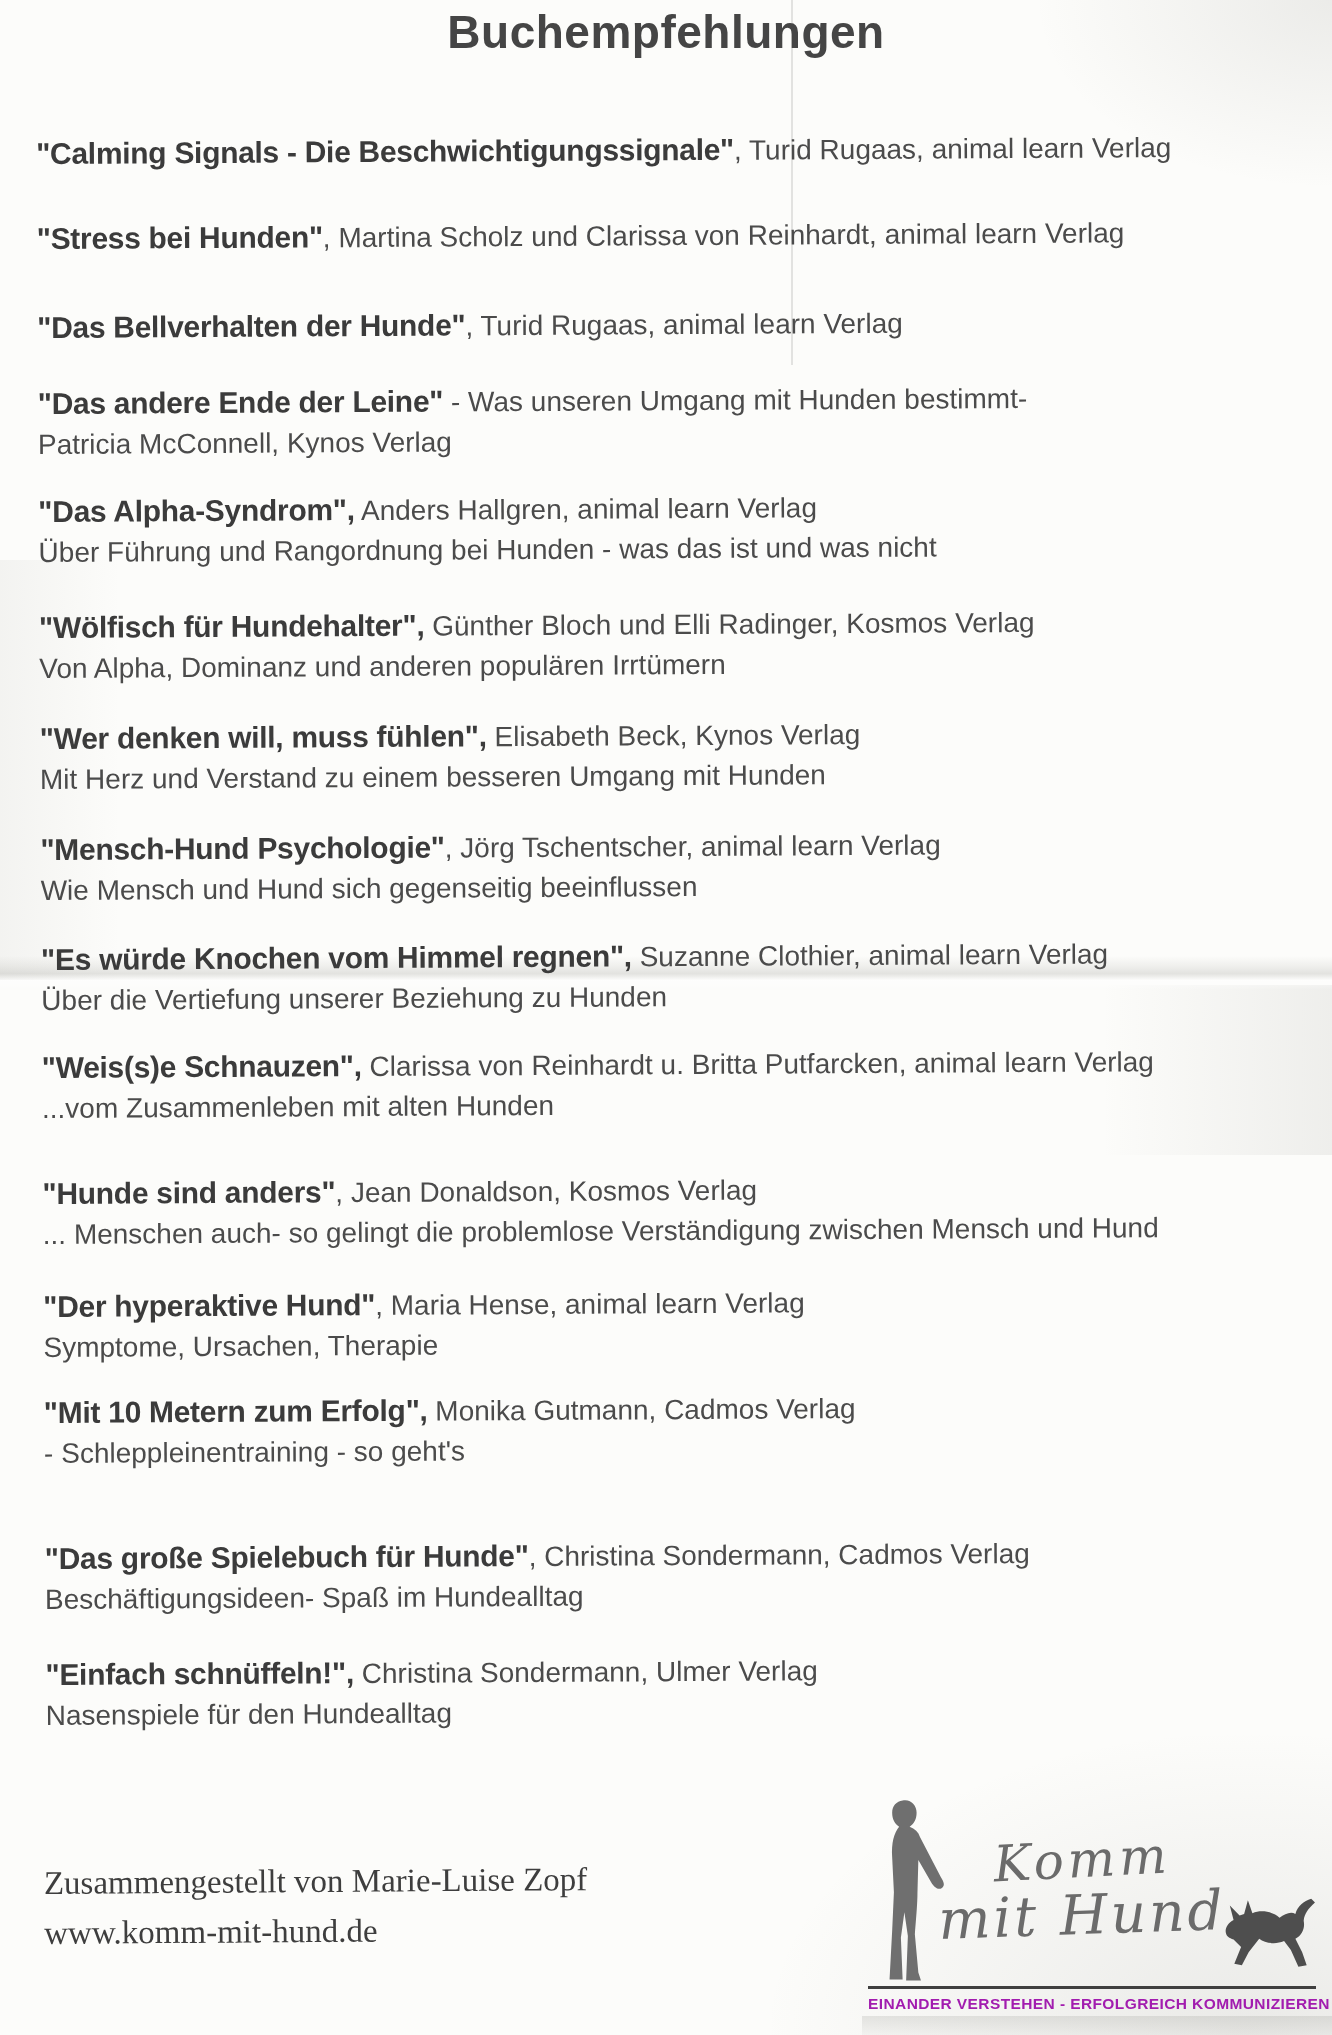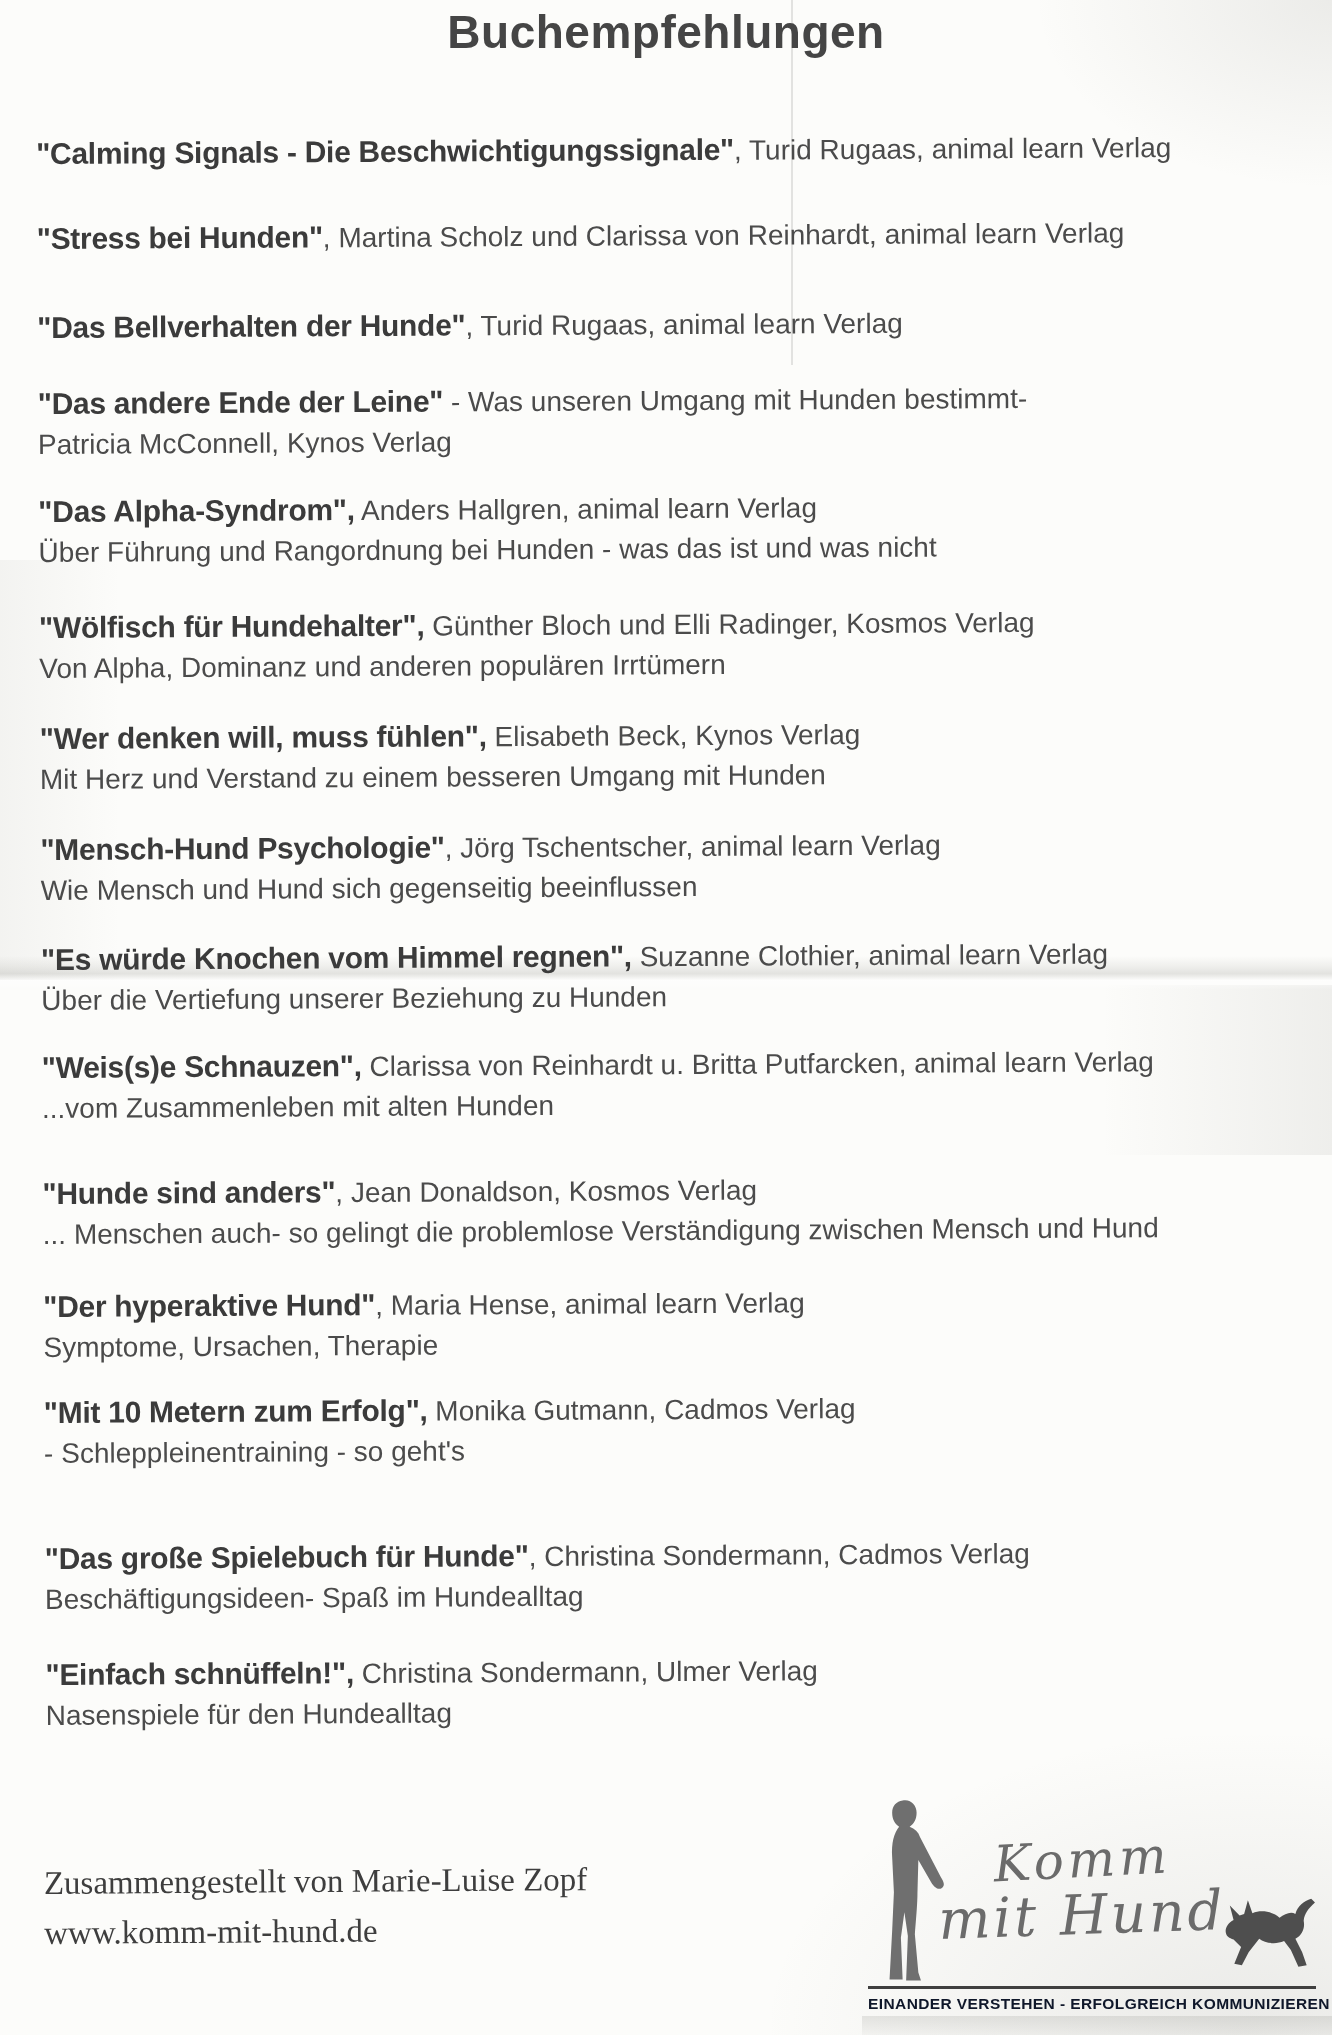--- a/index.html
+++ b/index.html
@@ -106,21 +106,21 @@
   }
   .logo .script .l1 { display: block; font-size: 50px; line-height: 52px; transform: rotate(-3deg); letter-spacing: 4px; }
   .logo .script .l2 { display: block; font-size: 55px; line-height: 58px; transform: rotate(-2deg); white-space: nowrap; letter-spacing: 3px; }
   .logo .rule {
     position: absolute; left: 16px; right: 4px; top: 210px; height: 3px;
     background: #3f3f3f;
   }
   .logo .tagline {
     position: absolute; left: 16px; top: 219px;
     font-size: 15.5px; font-weight: 700; letter-spacing: 0.4px;
-    color: #0f172a; white-space: nowrap;
+    color: #a21caf; white-space: nowrap;
   }
   .logo .logo-shade {
     position: absolute; left: 10px; right: -20px; top: 240px; height: 26px;
     background: linear-gradient(180deg, rgba(125,125,118,0.18), rgba(0,0,0,0));
   }
 </style>
 </head>
 <body>
 
 <div class="page">

